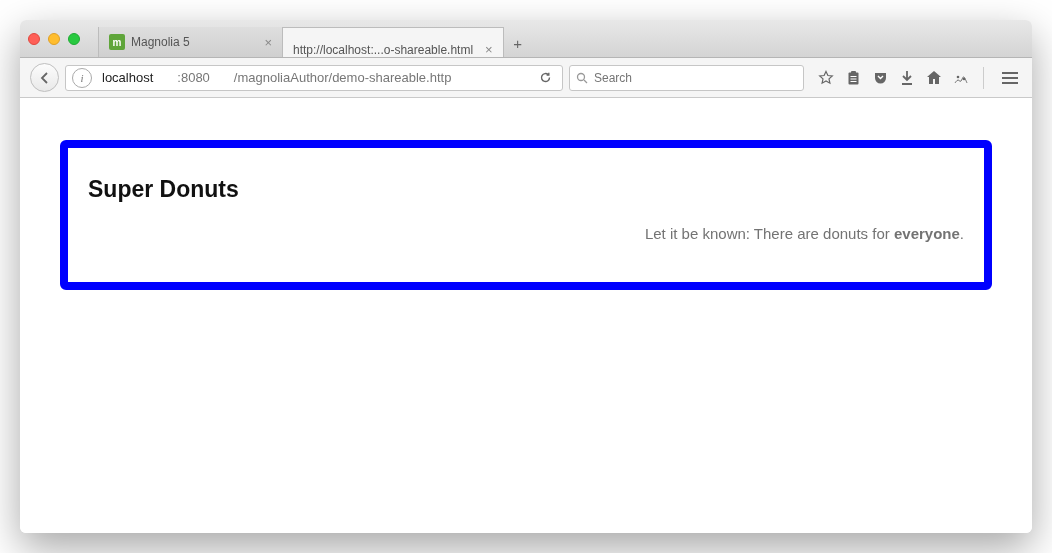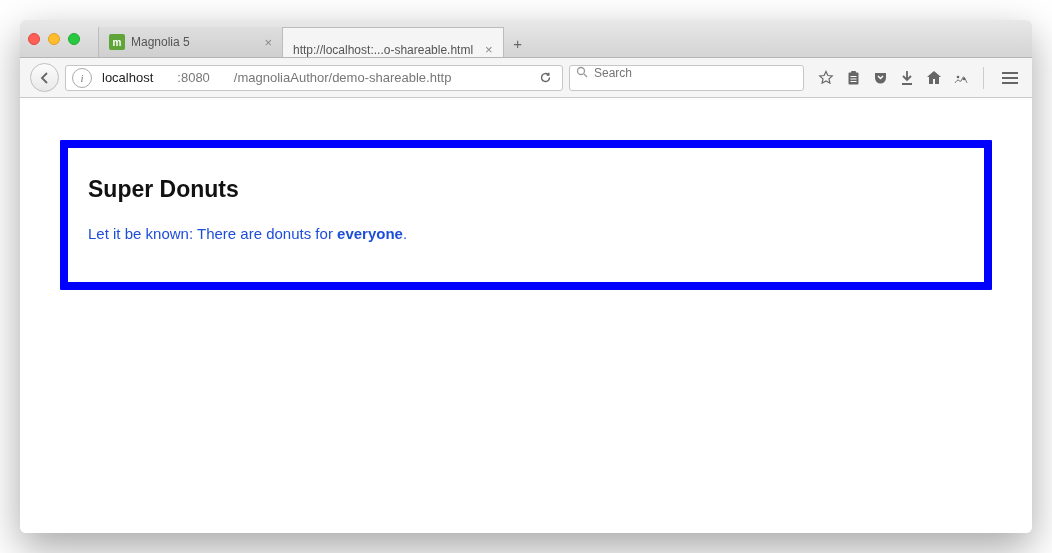--- a/index.html
+++ b/index.html
@@ -163,21 +163,21 @@
       cursor: pointer;
       padding: 0 4px;
     }
     .search-bar {
       width: 235px;
       height: 26px;
       background: #fff;
       border: 1px solid #c6c6c6;
       border-radius: 3px;
       display: flex;
-      align-items: flex-start;
+      align-items: center;
       padding: 0 6px;
       gap: 6px;
     }
     .search-input {
       flex: 1;
       border: none;
       outline: none;
       font-size: 12px;
       color: #999;
       background: transparent;
@@ -217,31 +217,32 @@
     }
     .content {
       flex: 1;
       background: #fff;
       padding: 42px 40px;
       overflow: auto;
     }
     .share-box {
       border: 8px solid #0000ff;
       padding: 28px 20px 40px 20px;
-      border-radius: 1px;
+      border-radius: 6px;
     }
     .share-box h1 {
       font-size: 23px;
       font-weight: bold;
       color: #111;
       margin-bottom: 22px;
     }
     .share-box p {
       font-size: 15px;
-      color: #1d4ed8;
+      color: #737373;
+      text-align: right;
     }
     svg { display: block; }
   </style>
 </head>
 <body>
 
 <div class="window">
   <div class="titlebar">
     <div class="traffic-lights">
       <div class="tl red"></div>

